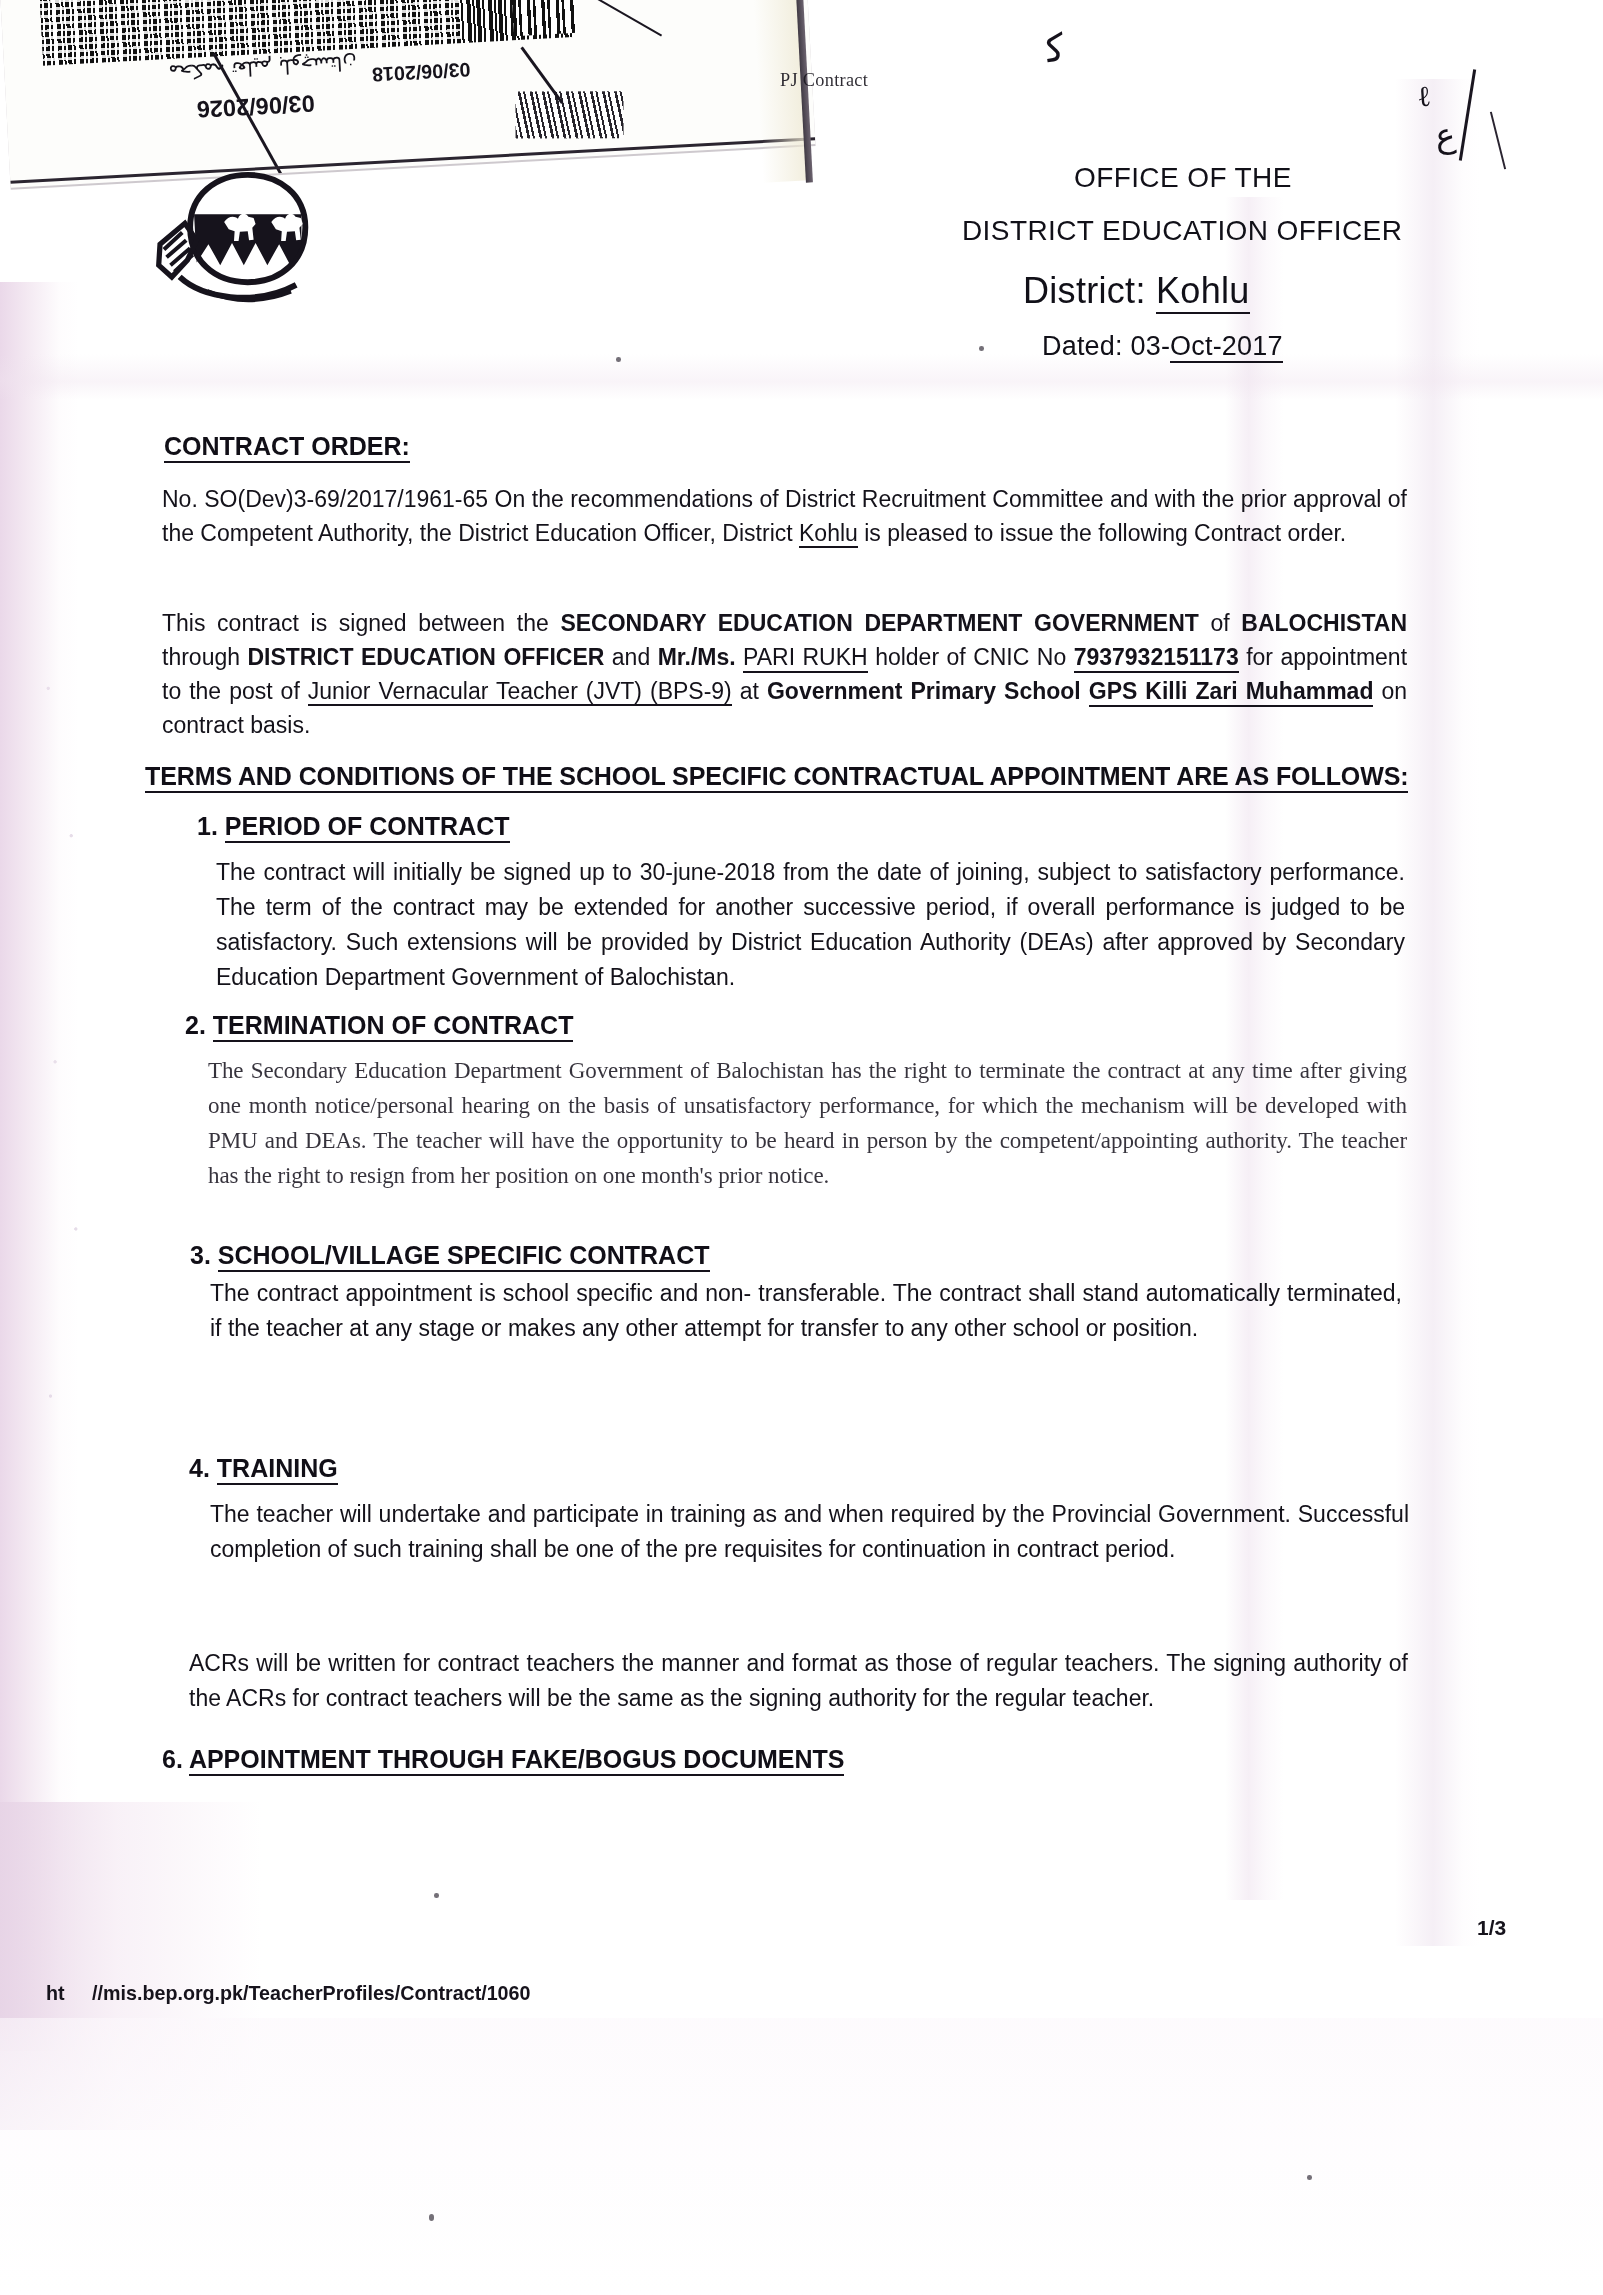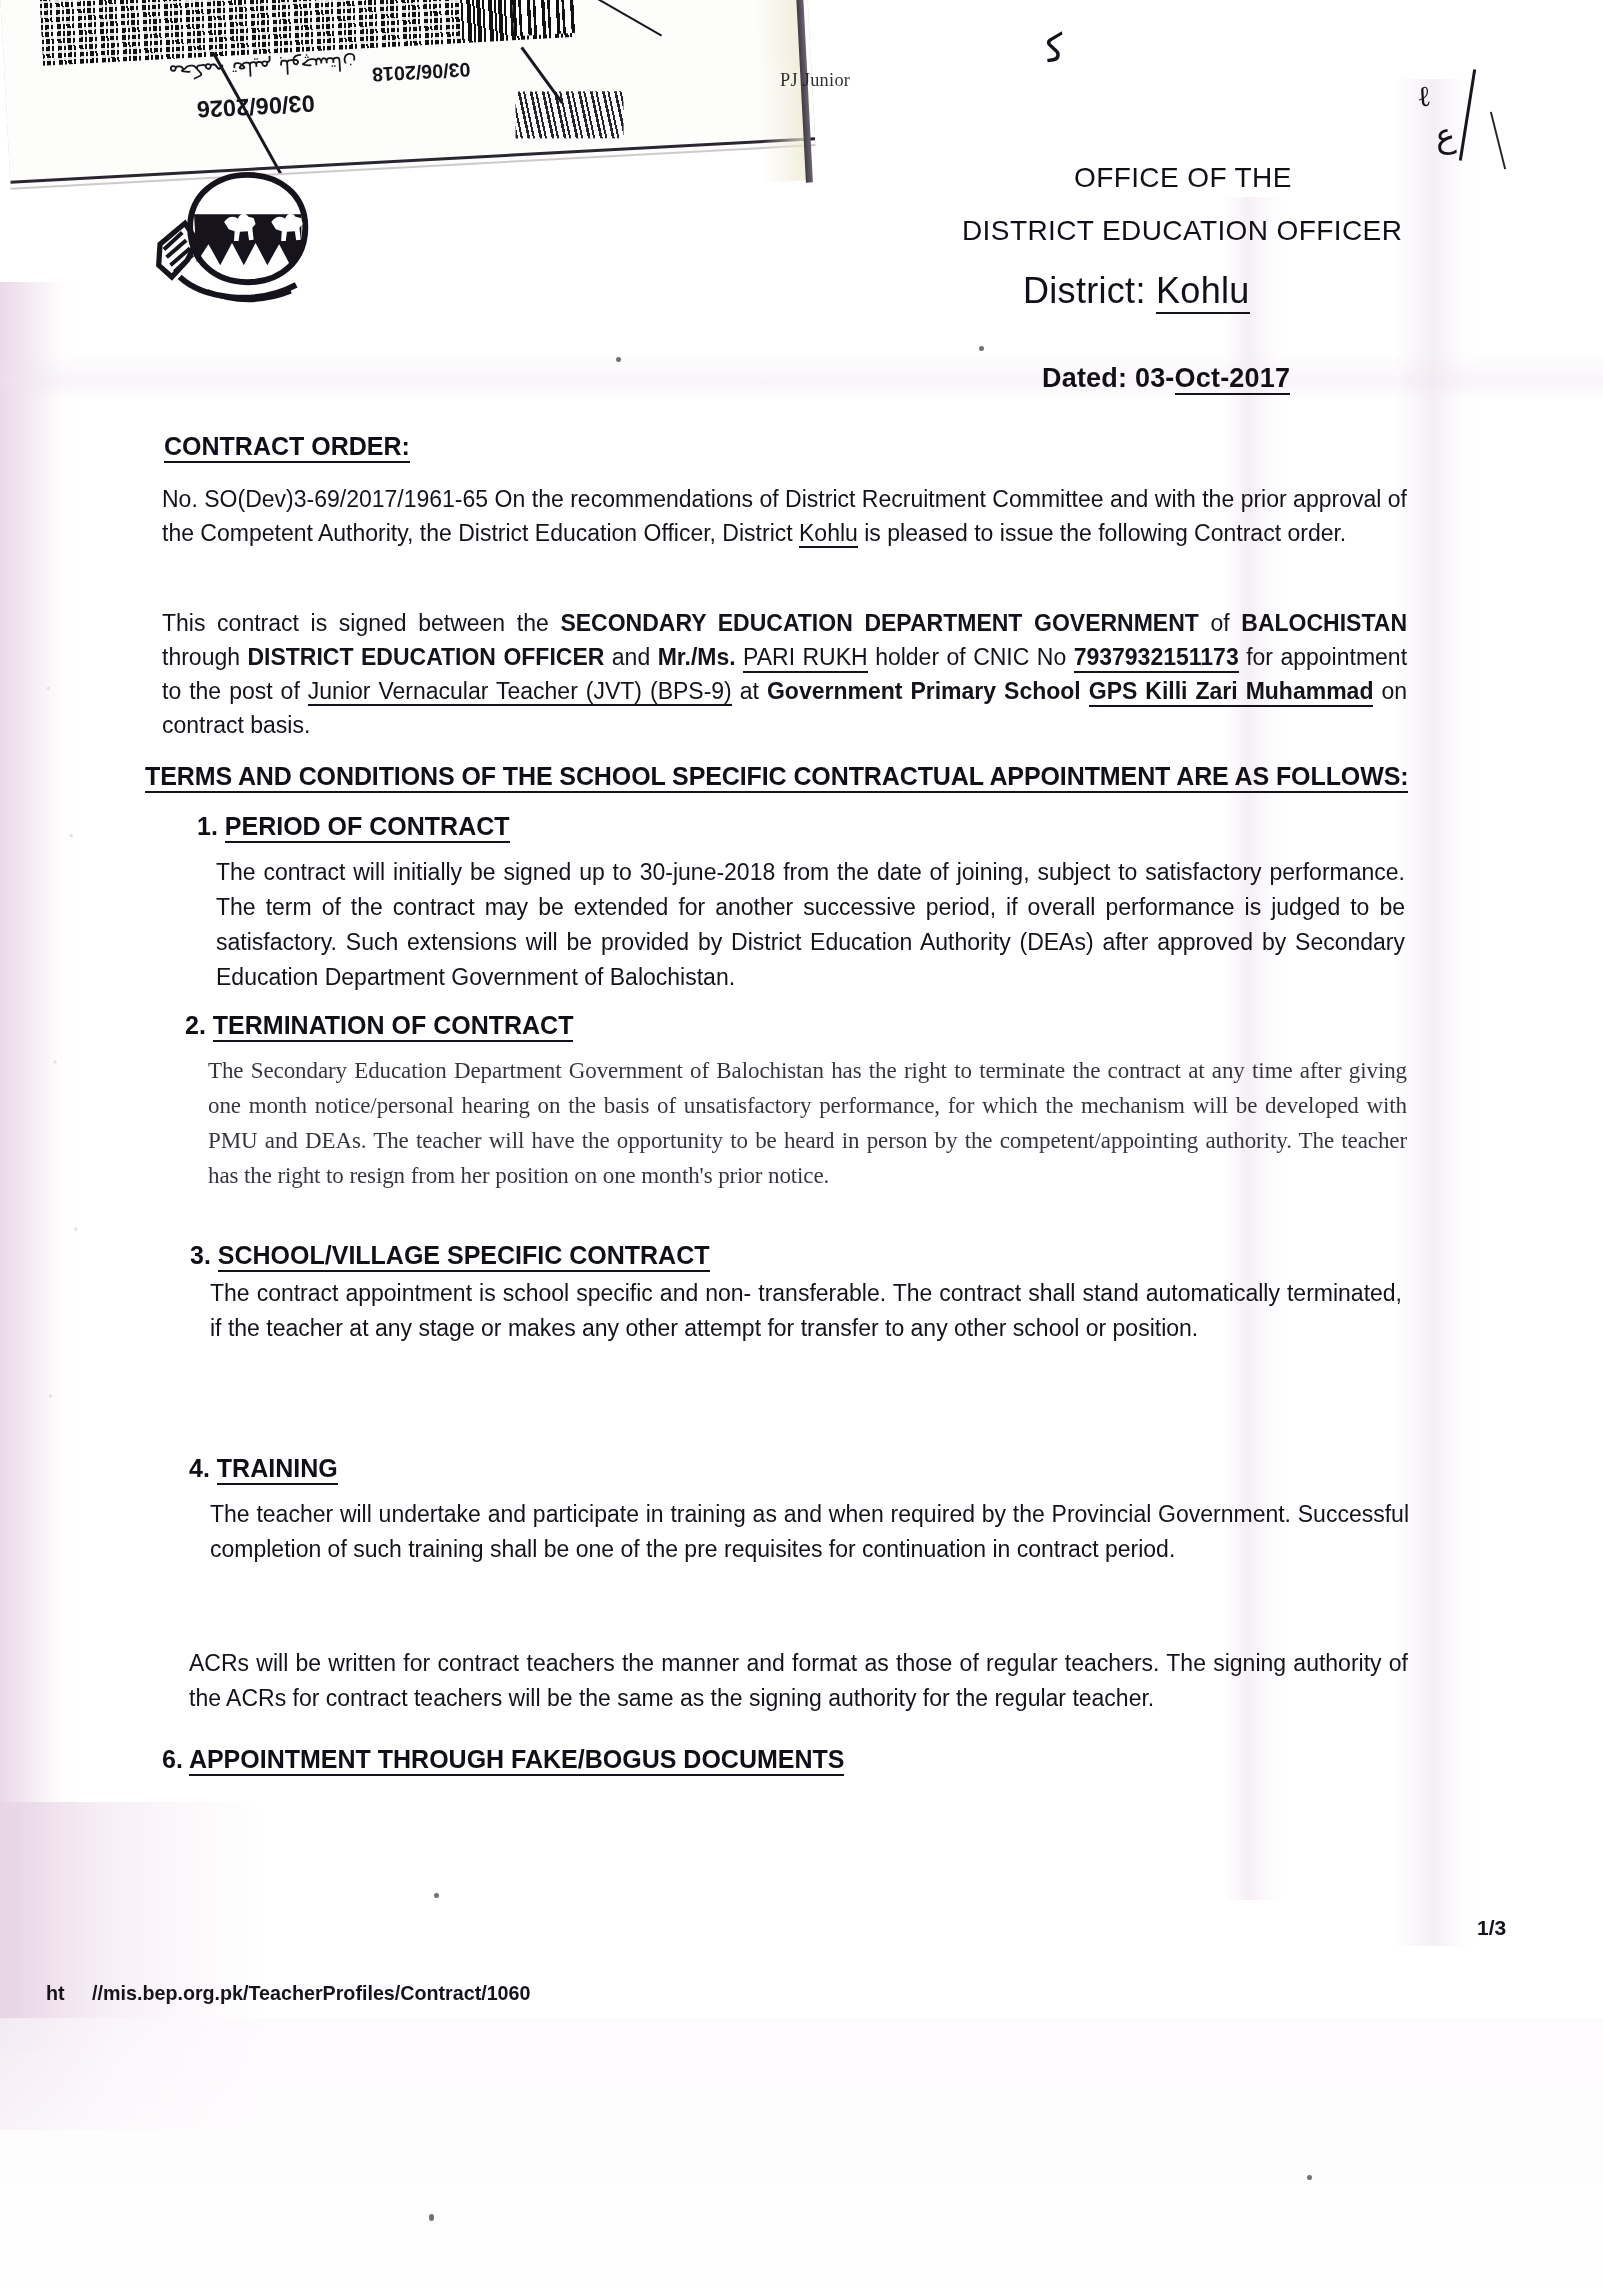--- a/index.html
+++ b/index.html
@@ -231,22 +231,22 @@
   .hdr-line {
     position: absolute;
     font-family: "Liberation Sans", sans-serif;
     font-weight: normal;
     color: #111018;
     white-space: nowrap;
   }
   .hdr-office   { left: 1074px; top: 162px; font-size: 28px; letter-spacing: 0.4px; }
   .hdr-officer  { left: 962px; top: 215px; font-size: 28px; letter-spacing: 0.4px; }
   .hdr-district { left: 1023px; top: 270px; font-size: 36px; letter-spacing: 0.3px; }
-  .hdr-dated    { left: 1042px; top: 331px; font-size: 27px; font-weight: bold;
-                  font-family: "Liberation Sans", sans-serif; letter-spacing: 0.2px; margin-top: 32px; }
+  .hdr-dated    { left: 1042px; top: 331px; font-size: 27px; font-weight: normal;
+                  font-family: "Liberation Sans", sans-serif; letter-spacing: 0.2px; }
   .u { border-bottom: 2.6px solid #15121b; padding-bottom: 0.7px; }
   .u-thin { border-bottom: 2px solid #15121b; }
 
   .sec-title {
     position: absolute;
     font-family: "Liberation Sans", sans-serif;
     font-weight: bold;
     color: #110f17;
     white-space: nowrap;
   }
@@ -344,21 +344,21 @@
     <div class="slip-date">03/06/2026</div>
     <div class="slip-date2">03/06/2018</div>
     <div class="slip-smudge"></div>
     <div class="slip-line slip-line-a"></div>
     <div class="slip-line slip-line-b"></div>
     <div class="slip-line slip-line-c"></div>
     <div class="slip-edge"></div>
   </div>
   <div class="photo-shadowband"></div>
   <div class="photo-edge"></div>
-  <div class="pj-details">PJ Junior</div>
+  <div class="pj-details">PJ Contract</div>
 
   <div class="emblem">
     <svg viewBox="0 0 290 220" width="190" height="144" aria-hidden="true">
       <g fill="#16131c">
         <path d="M52 92 C52 42 92 12 140 12 C188 12 228 42 228 92 C228 142 192 176 140 176 C88 176 52 142 52 92 Z" fill="none" stroke="#16131c" stroke-width="9"></path>
         <path d="M58 72 L222 72 L222 120 L205 150 L188 118 L170 150 L152 116 L134 150 L116 116 L98 150 L80 118 L62 146 Z"></path>
         <path d="M104 84 c6-9 15-10 21-5 c3-9 12-10 16-3 l8 2 l3 9 l-5 6 l2 18 l-7 1 l-2-14 l-12 1 l-2 14 l-7 0 l1-15 l-9-3 z" fill="#fff"></path>
         <path d="M176 84 c6-9 15-10 21-5 c3-9 12-10 16-3 l8 2 l3 9 l-5 6 l2 18 l-7 1 l-2-14 l-12 1 l-2 14 l-7 0 l1-15 l-9-3 z" fill="#fff"></path>
         <path d="M138 56 c8 8 20 8 28 0 c-6 14-22 14-28 0 z" fill="#fff"></path>
         <path d="M6 118 L44 86 L62 112 L48 142 L24 168 L4 150 Z" fill="none" stroke="#16131c" stroke-width="8"></path>

